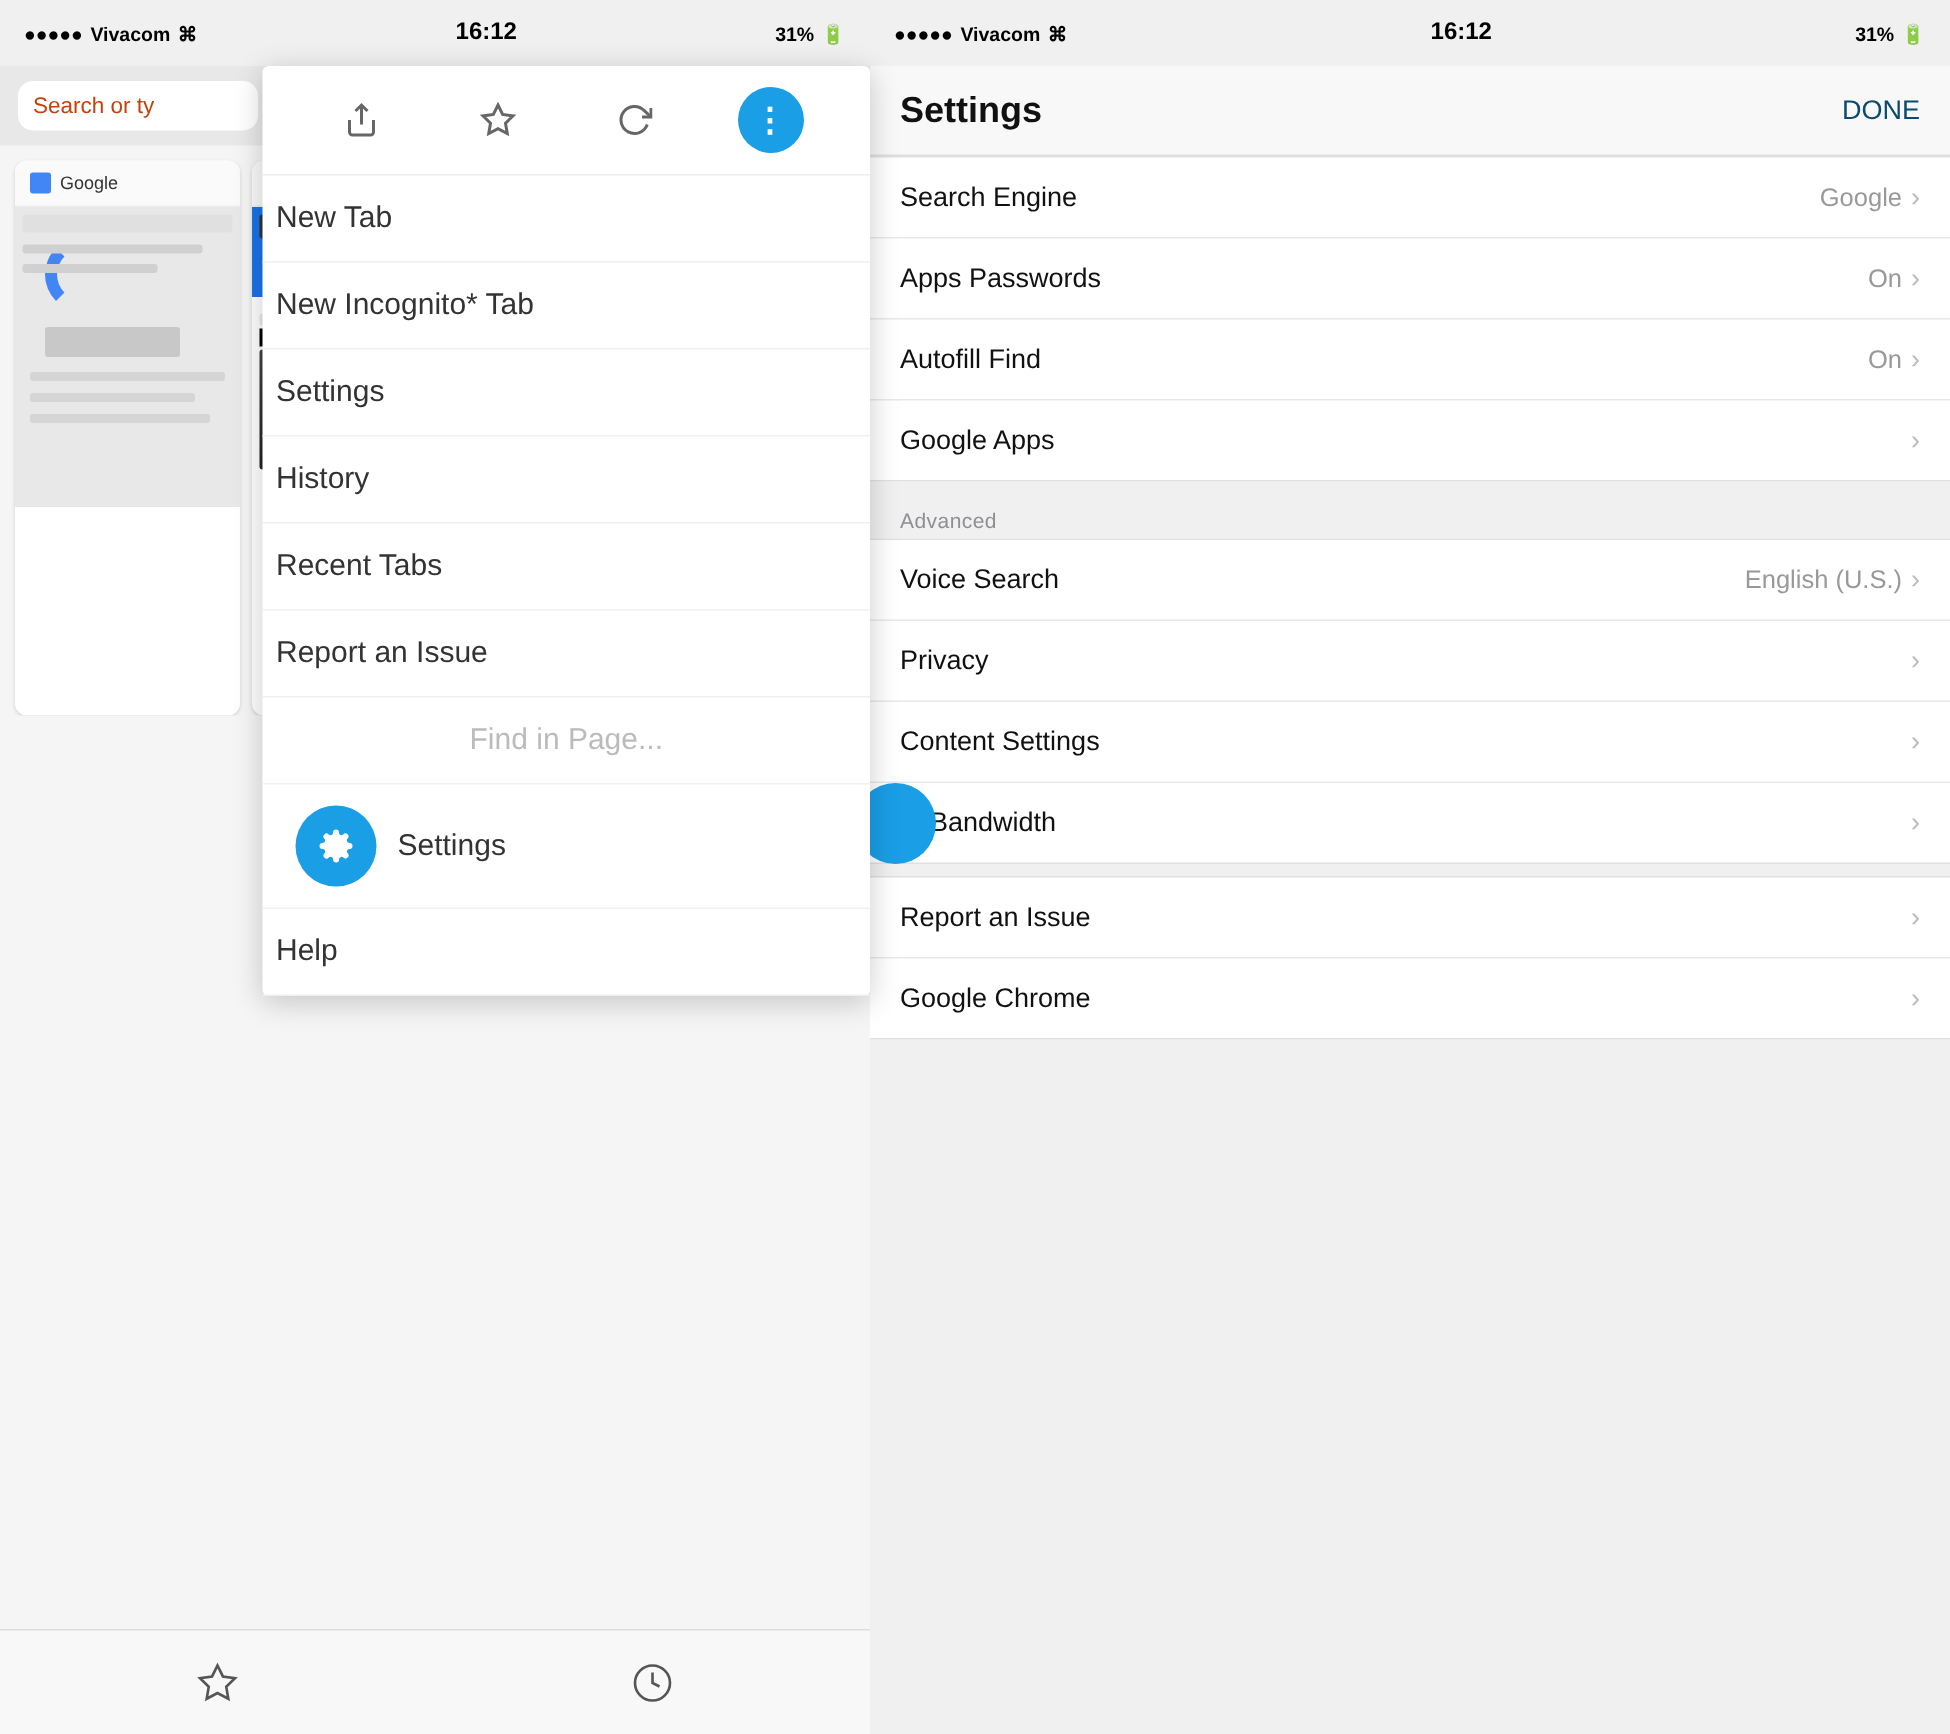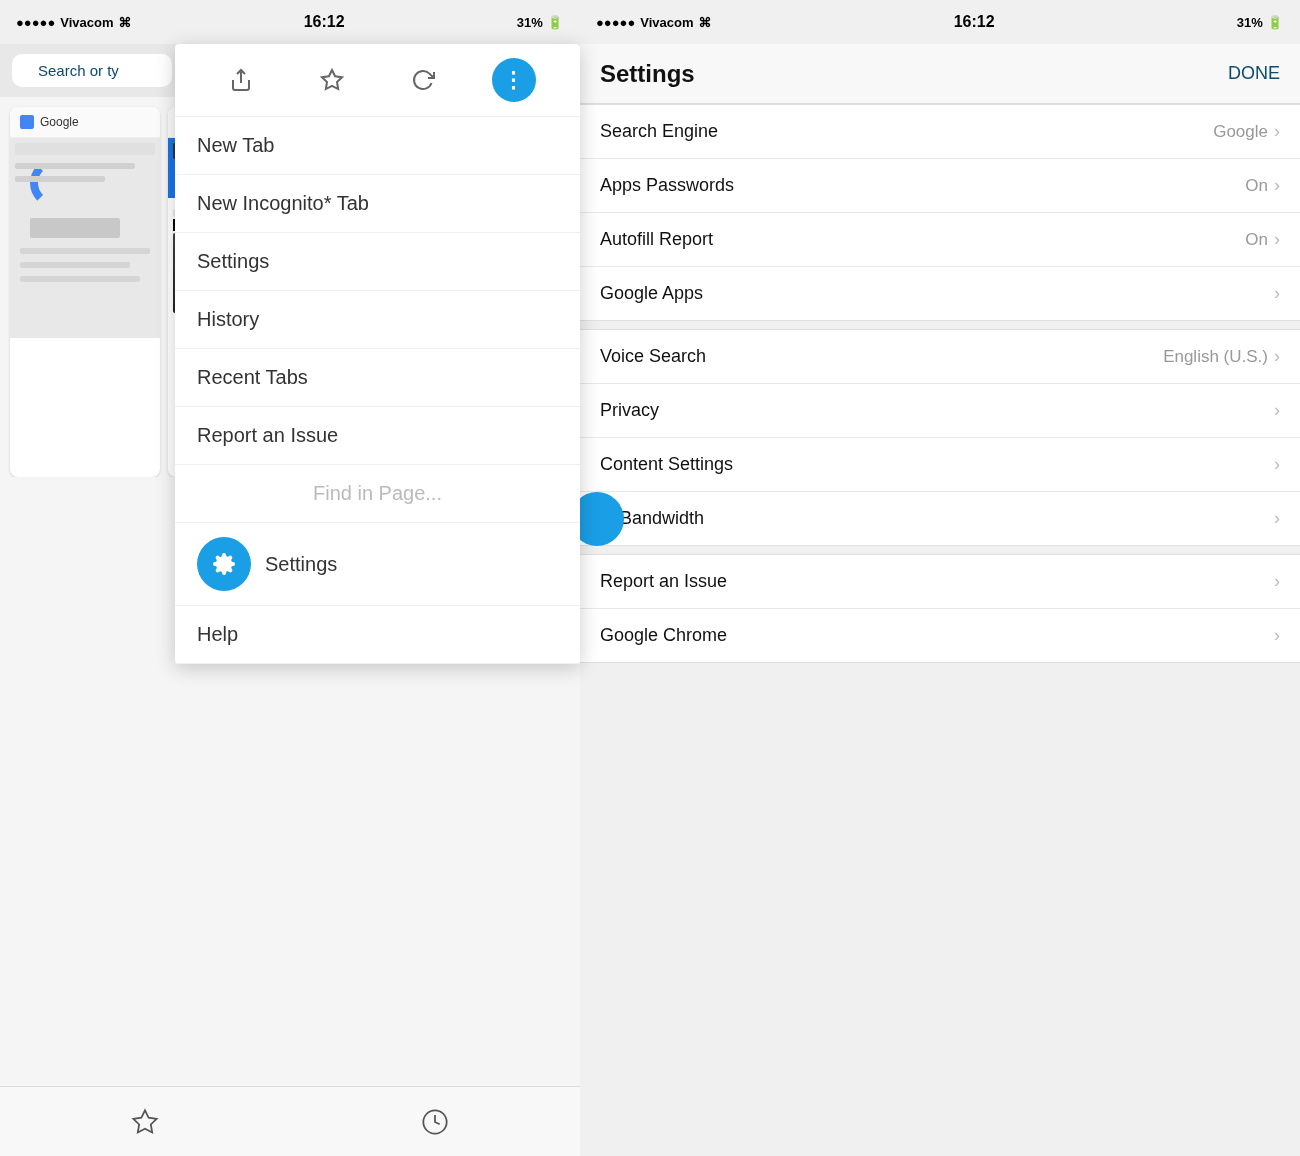--- a/index.html
+++ b/index.html
@@ -64,23 +64,23 @@
 
     
     .browser-search-bar {
       background: #e8e8e8;
       padding: 10px 12px;
     }
 
     .browser-search-input {
       background: #fff;
       border-radius: 10px;
-      padding: 8px 26px;
+      padding: 8px 10px;
       font-size: 15px;
-      color: #0c4a6e;
+      color: #c2410c;
       width: 160px;
       border: none;
       display: block;
     }
 
     
     .browser-tabs {
       display: flex;
       gap: 8px;
       padding: 10px 10px 0;
@@ -244,21 +244,21 @@
       align-items: center;
       justify-content: center;
       color: #fff;
       font-size: 22px;
       font-weight: bold;
       letter-spacing: 1px;
       line-height: 1;
     }
 
     .menu-item {
-      padding: 17px 22px;
+      padding: 17px 9px;
       font-size: 20px;
       color: #333;
       border-bottom: 1px solid #f0f0f0;
       cursor: pointer;
     }
 
     .menu-item.disabled {
       color: #bbb;
       text-align: center;
     }
@@ -563,34 +563,35 @@
       </div>
     </div>
     <div class="settings-row">
       <span class="settings-row-label">Apps Passwords</span>
       <div class="settings-row-value">
         <span>On</span>
         <span class="chevron">›</span>
       </div>
     </div>
     <div class="settings-row">
-      <span class="settings-row-label">Autofill Report</span>
+      <span class="settings-row-label">Autofill Find</span>
       <div class="settings-row-value">
         <span>On</span>
         <span class="chevron">›</span>
       </div>
     </div>
     <div class="settings-row">
       <span class="settings-row-label">Google Apps</span>
       <div class="settings-row-value">
         <span class="chevron">›</span>
       </div>
     </div>
   </div>
 
+  <div class="section-label">Advanced</div>
 
   <div class="settings-section">
     <div class="settings-row">
       <span class="settings-row-label">Voice Search</span>
       <div class="settings-row-value">
         <span>English (U.S.)</span>
         <span class="chevron">›</span>
       </div>
     </div>
     <div class="settings-row">

